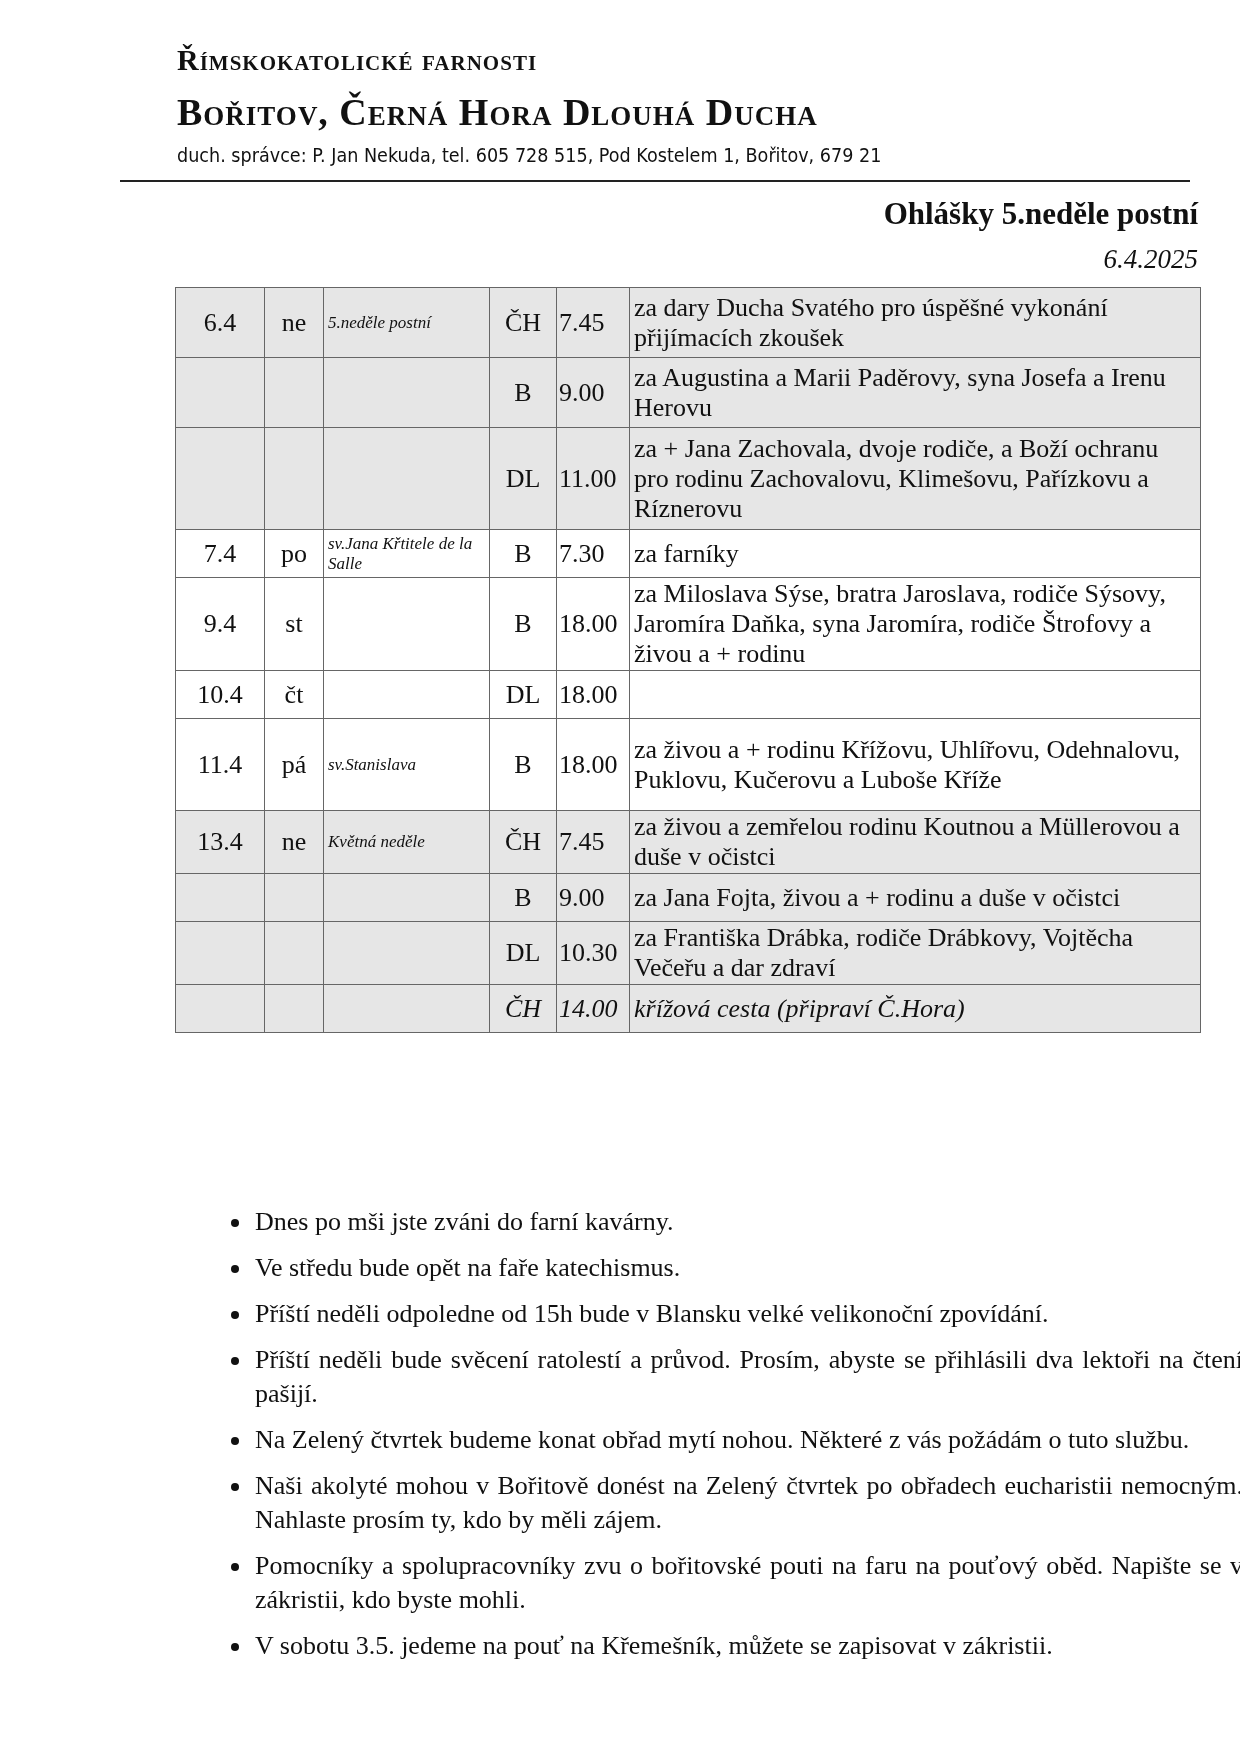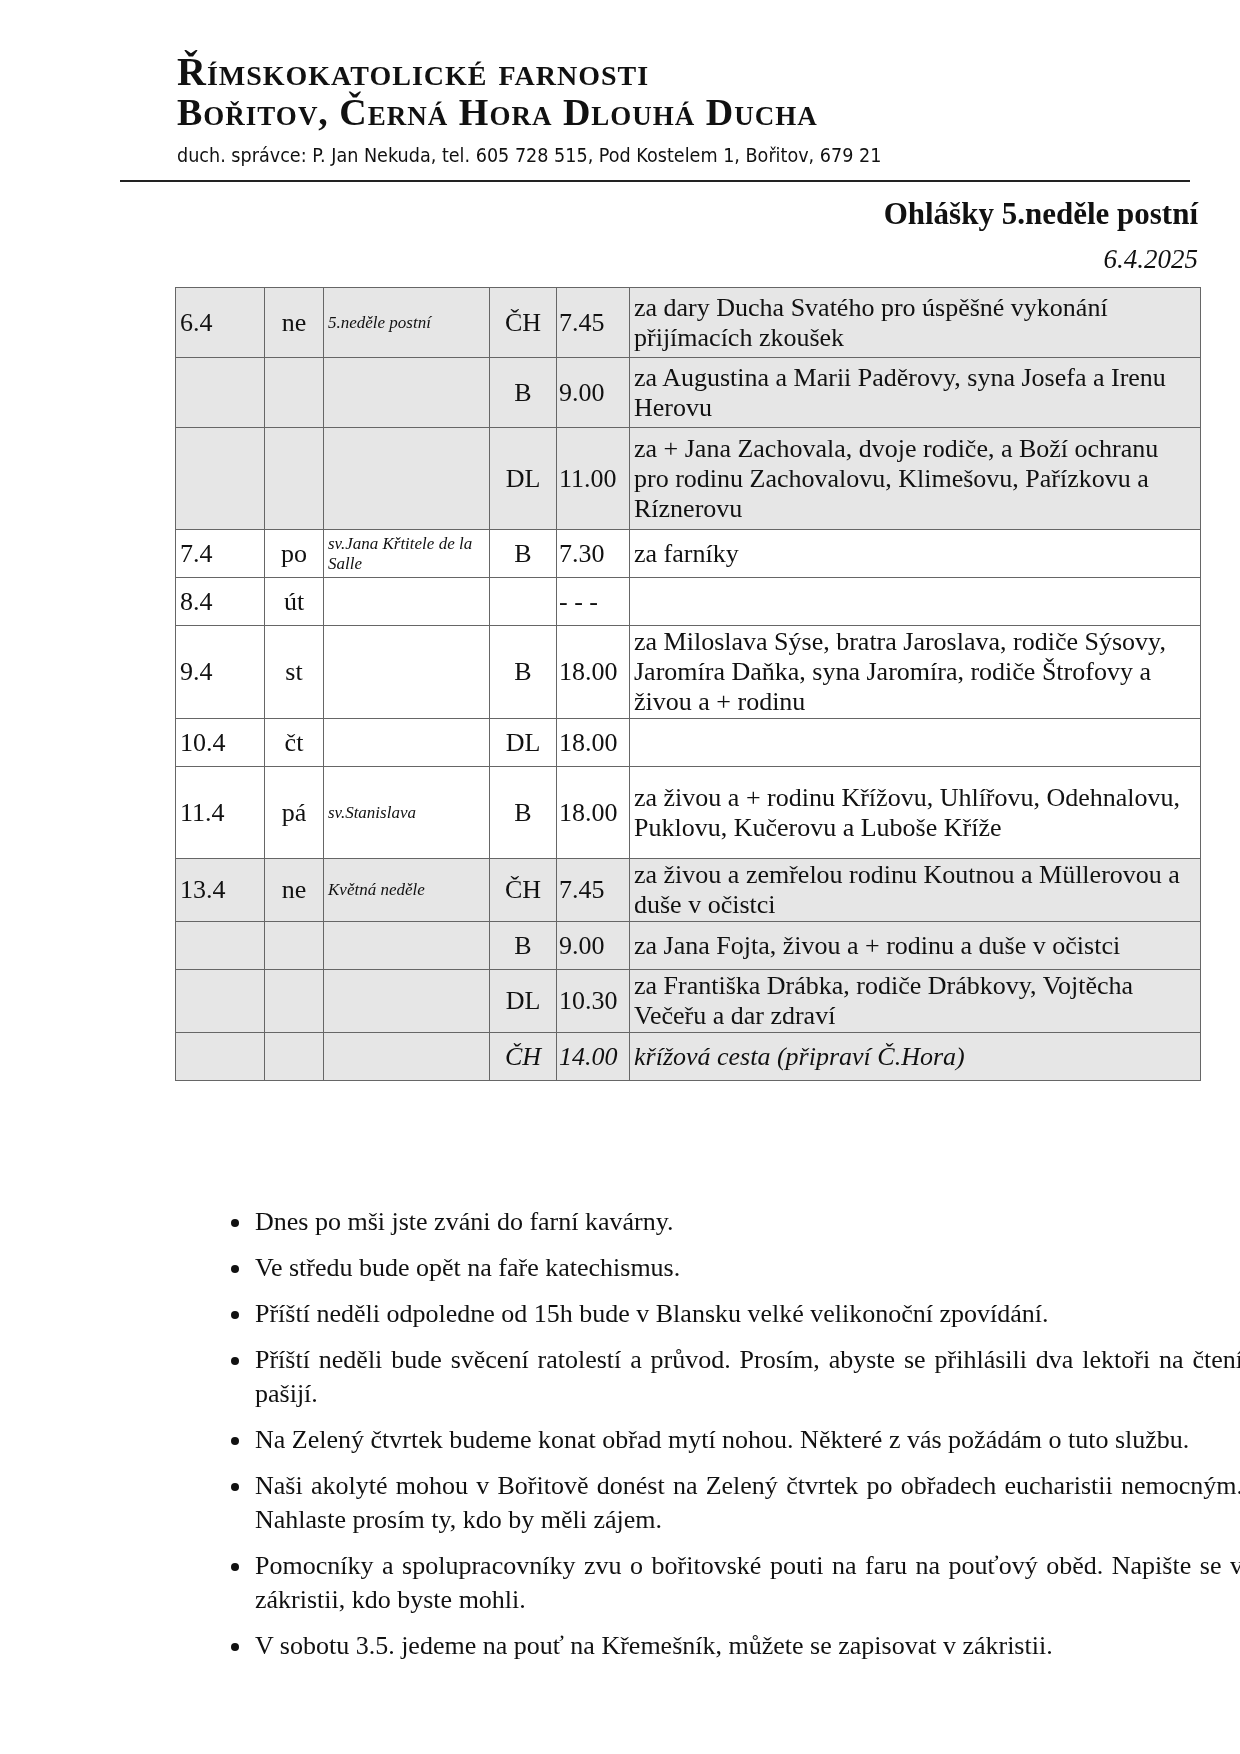--- a/index.html
+++ b/index.html
@@ -1,31 +1,31 @@
 <!DOCTYPE html>
 <html><head>
 <meta charset="utf-8">
 <style>
   html, body { margin:0; padding:0; background:#fff; }
   body { width:1240px; height:1754px; position:relative; overflow:hidden; color:#111;
          font-family:"Liberation Serif", serif; }
   .hdr1, .hdr2 { position:absolute; left:177px; font-weight:bold; letter-spacing:1px;
          font-family:"Liberation Serif", serif; font-variant:small-caps; }
-  .hdr1 { top:52px; font-size:40px; line-height:40px; }
+  .hdr1 { top:40px; font-size:30px; line-height:40px; }
   .hdr2 { top:92px; font-size:38px; line-height:40px; }
   .contact { position:absolute; left:177px; top:143px; font-size:20px;
          font-family:"DejaVu Sans", sans-serif; transform:scaleX(0.88); transform-origin:left; }
   .rule { position:absolute; left:120px; top:180px; width:1070px; height:2px; background:#222; }
   .title { position:absolute; right:42px; top:196px; font-size:31px; font-weight:bold; }
   .date { position:absolute; right:42px; top:244px; font-size:27px; font-style:italic; }
   table.sched { position:absolute; left:175px; top:287px; width:1026px; border-collapse:collapse;
          font-size:26px; line-height:30px; }
   table.sched td { border:1.5px solid #666; padding:1px 4px; vertical-align:middle; }
   table.sched tr.g td { background:#e6e6e6; }
-  td.c-date { width:80px; }
+  td.c-date { width:80px; text-align:center; }
   td.c-day { width:50px; text-align:center; }
   td.c-feast { width:157px; font-style:italic; font-size:17px; line-height:20px; }
   td.c-place { width:58px; text-align:center;font-family:Liberation Serif, serif; }
   td.c-time { width:68px; text-align:left; padding:1px 2px !important; }
   td.c-int { text-align:left; }
   tr.it td.c-place, tr.it td.c-time, tr.it td.c-int { font-style:italic; }
   ul.notes { position:absolute; left:215px; top:1205px; width:990px; margin:0; padding:0 0 0 38px;
          font-size:26px; line-height:34px; text-align:justify; }
   ul.notes li { margin-bottom:12px; padding-left:2px; }
 </style>
@@ -65,28 +65,20 @@
         <td class="c-time">11.00</td>
         <td class="c-int">za + Jana Zachovala, dvoje rodiče, a Boží ochranu pro rodinu Zachovalovu, Klimešovu, Pařízkovu a Ríznerovu</td>
       </tr>
       <tr style="height: 48px;">
         <td class="c-date">7.4</td>
         <td class="c-day">po</td>
         <td class="c-feast">sv.Jana Křtitele de la Salle</td>
         <td class="c-place">B</td>
         <td class="c-time">7.30</td>
         <td class="c-int">za farníky</td>
-      </tr>
-      <tr style="height: 48px;">
-        <td class="c-date">8.4</td>
-        <td class="c-day">út</td>
-        <td class="c-feast"></td>
-        <td class="c-place"></td>
-        <td class="c-time">- - -</td>
-        <td class="c-int"></td>
       </tr>
       <tr style="height: 92px;">
         <td class="c-date">9.4</td>
         <td class="c-day">st</td>
         <td class="c-feast"></td>
         <td class="c-place">B</td>
         <td class="c-time">18.00</td>
         <td class="c-int">za Miloslava Sýse, bratra Jaroslava, rodiče Sýsovy, Jaromíra Daňka, syna Jaromíra, rodiče Štrofovy a živou a + rodinu</td>
       </tr>
       <tr style="height: 48px;">

